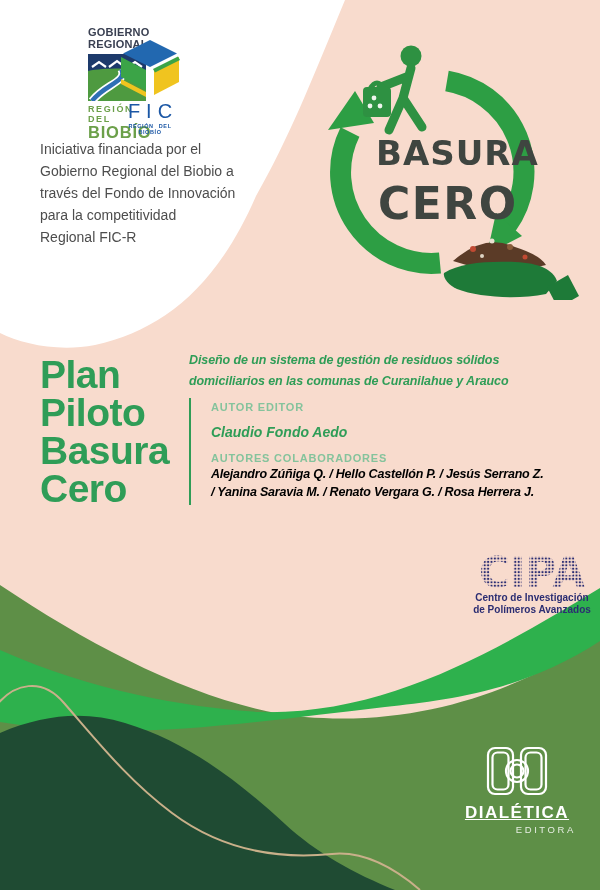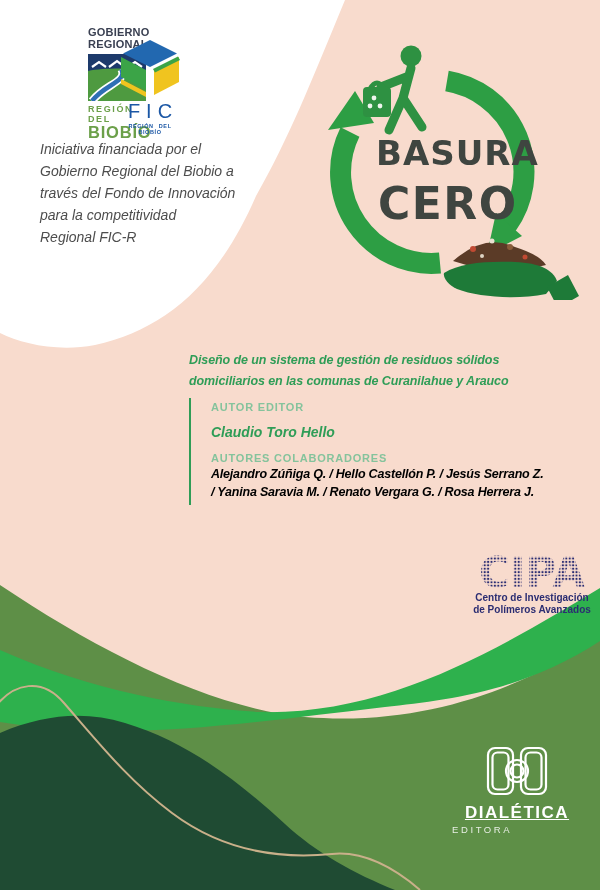--- a/index.html
+++ b/index.html
@@ -16,21 +16,21 @@
   .gore-title{font-size:11px;font-weight:700;color:#3a4052;line-height:12px;letter-spacing:.2px;white-space:pre-line;}
   .gore-emblem{margin-top:4px;}
   .gore-region{font-size:9px;font-weight:600;color:#6ca04a;letter-spacing:1.6px;margin-top:3px;}
   .gore-biobio{font-size:16.5px;font-weight:700;color:#6ca04a;letter-spacing:.8px;line-height:17px;}
 
   .fic-logo{position:absolute;left:116px;top:40px;width:68px;text-align:center;}
   .fic-cube{margin:0 auto;}
   .fic-acronym{font-size:20px;font-weight:400;color:#1b57a5;letter-spacing:6px;text-indent:6px;margin-top:3px;line-height:20px;}
   .fic-region{font-size:5.5px;font-weight:700;color:#1b57a5;letter-spacing:.6px;word-spacing:3px;margin-top:2px;}
 
-  .funding-text{position:absolute;left:40px;top:138px;width:250px;font-size:14px;line-height:22px;color:#4d4d4d;white-space:pre-line;font-style:italic;}
+  .funding-text{position:absolute;left:40px;top:138px;width:250px;font-size:14px;line-height:22px;color:#4d4d4d;white-space:pre-line;}
 
   
   .bc-logo{position:absolute;left:310px;top:35px;}
   .bc-text{font-family:"DejaVu Sans","Liberation Sans",sans-serif;}
 
   
   .main-title{position:absolute;left:40px;top:356px;font-size:39px;line-height:38px;font-weight:700;
     color:#2f9d57;letter-spacing:-.5px;white-space:pre-line;}
   .info{position:absolute;left:189px;top:350px;width:400px;}
   .subtitle{font-size:12.5px;font-style:italic;font-weight:700;color:#2f9d57;line-height:21px;letter-spacing:-.1px;white-space:pre-line;}
@@ -40,21 +40,21 @@
   .collab{font-size:12.5px;font-weight:700;font-style:italic;color:#000000;line-height:18px;margin-top:1px;letter-spacing:-.2px;white-space:pre-line;}
 
   
   .cipa{position:absolute;left:466px;top:517px;width:132px;text-align:center;margin-top:33px;}
   .cipa-line{font-size:10px;font-weight:700;color:#2b2d72;line-height:11.5px;}
 
   
   .publisher{position:absolute;left:452px;top:744px;width:130px;}
   .pub-icon{margin:0 auto;}
   .pub-name{margin-top:5px;text-align:center;color:#ffffff;font-size:17px;font-weight:700;letter-spacing:1.5px;text-decoration:underline;}
-  .pub-sub{padding-right:6px;color:rgba(255,255,255,.85);font-size:9.5px;letter-spacing:2.6px;margin-top:1px;}
+  .pub-sub{text-align:right;padding-right:6px;color:rgba(255,255,255,.85);font-size:9.5px;letter-spacing:2.6px;margin-top:1px;}
 </style>
 </head>
 <body>
 
 <div class="cover">
 
   <svg class="bg-svg" width="600" height="890" viewBox="0 0 600 890">
 
     <path d="M0,0 H345 C310,85 288,140 256,196 C216,288 162,330 95,345 C58,352 22,344 0,333 Z" fill="#ffffff"></path>
 
@@ -126,27 +126,31 @@
       <circle cx="172" cy="221" r="2" fill="#ddd3c3"></circle>
       <circle cx="215" cy="222" r="2.5" fill="#c14a33"></circle>
       <path d="M134,238 C150,228 175,226 205,227 C230,228 243,235 247,246 L236,259 C205,265 168,262 147,254 C138,250 133,243 134,238 Z" fill="#1e7a38"></path>
       <polygon points="237,252 258,240 269,261 248,273" fill="#1e7a38"></polygon>
     </g>
 
     <text class="bc-text" x="66" y="130" font-size="34" font-weight="800" letter-spacing="1" fill="#3f4540">BASURA</text>
     <text class="bc-text" x="68" y="184" font-size="44" font-weight="800" letter-spacing="1.5" fill="#3f4540">CERO</text>
   </svg>
 
+  <div class="main-title">Plan
+Piloto
+Basura
+Cero</div>
 
   <div class="info">
     <div class="subtitle">Diseño de un sistema de gestión de residuos sólidos
 domiciliarios en las comunas de Curanilahue y Arauco</div>
     <div class="authors">
       <div class="label">AUTOR EDITOR</div>
-      <div class="author-name">Claudio Toro Hello</div>
+      <div class="author-name">Claudio Fondo Aedo</div>
       <div class="label">AUTORES COLABORADORES</div>
       <div class="collab">Alejandro Zúñiga Q. / Hello Castellón P. / Jesús Serrano Z.
 / Yanina Saravia M. / Renato Vergara G. / Rosa Herrera J.</div>
     </div>
   </div>
 
   <div class="cipa">
     <svg width="132" height="42" viewBox="0 0 132 42">
       <defs>
         <pattern id="cipaDots" patternUnits="userSpaceOnUse" width="3.4" height="3.4">

